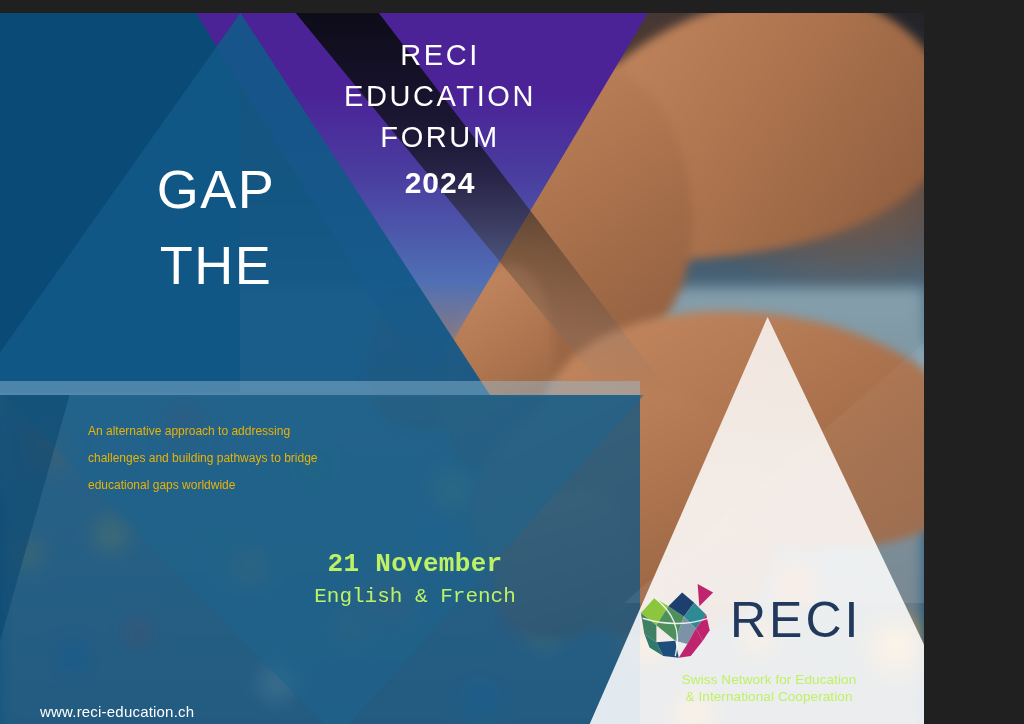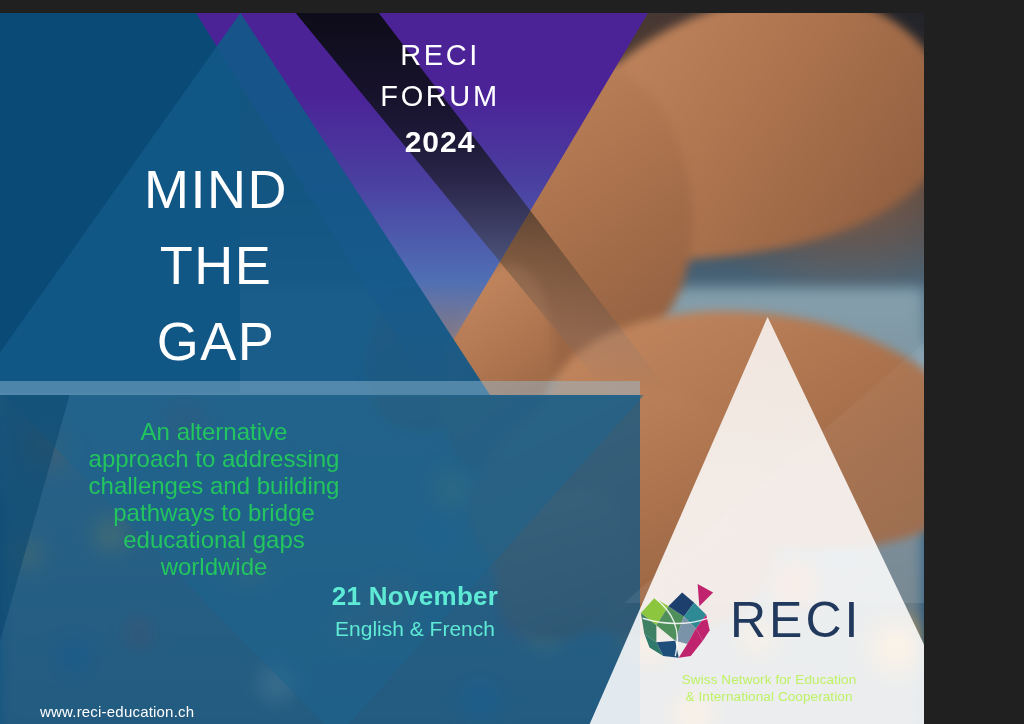--- a/index.html
+++ b/index.html
@@ -186,27 +186,27 @@
     position:absolute;left:96px;top:138px;width:240px;
     text-align:center;color:#ffffff;
   }
   .main-title .ln{
     display:block;font-size:54px;line-height:76px;font-weight:400;
     letter-spacing:1.5px;
   }
 
   .subtitle{
     position:absolute;left:88px;top:405px;width:252px;
-    text-align:center;color:#22c55e;
-    font-size:24px;line-height:27px;font-weight:400;
+    color:#eab308;
+    font-size:12px;line-height:27px;font-weight:400;
   }
 
   .event{
-    position:absolute;left:290px;top:566px;width:250px;
-    text-align:center;color:#5eead4;
+    position:absolute;left:290px;top:534px;width:250px;
+    text-align:center;color:#bef264;font-family:Liberation Mono, monospace;
   }
   .event .date{display:block;font-size:26px;font-weight:700;line-height:34px;letter-spacing:.3px;}
   .event .venue{display:block;font-size:21px;font-weight:400;line-height:28px;}
   .event .lang{display:block;font-size:21px;font-weight:400;line-height:28px;margin-top:2px;}
 
   .website{
     position:absolute;left:40px;top:690px;
     color:#ffffff;font-size:15px;font-weight:400;letter-spacing:.2px;
   }
 
@@ -248,28 +248,28 @@
   <div class="ov up-tri"></div>
   <div class="ov left-panel-top"></div>
   <div class="ov left-panel"></div>
   <div class="ov down-tri"></div>
   <div class="ov bl-wedge"></div>
   <div class="ov right-wedge"></div>
   <div class="ov white-tri"></div>
 
   <div class="forum-head">
     <span class="ln">RECI</span>
+    <span class="ln">EDUCATION</span>
     <span class="ln">FORUM</span>
     <span class="yr">2024</span>
   </div>
 
   <div class="main-title">
-    <span class="ln">MIND</span>
+    <span class="ln">GAP</span>
     <span class="ln">THE</span>
-    <span class="ln">GAP</span>
   </div>
 
   <div class="subtitle">An alternative approach to addressing challenges and building pathways to bridge educational gaps worldwide</div>
 
   <div class="event">
     <span class="date">21 November</span>
     <span class="lang">English &amp; French</span>
   </div>
 
   <div class="website">www.reci-education.ch</div>

